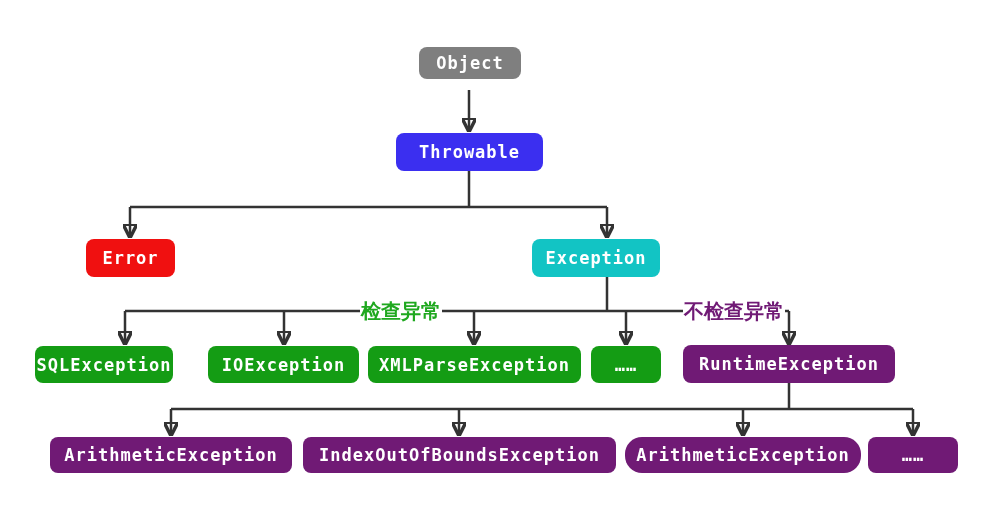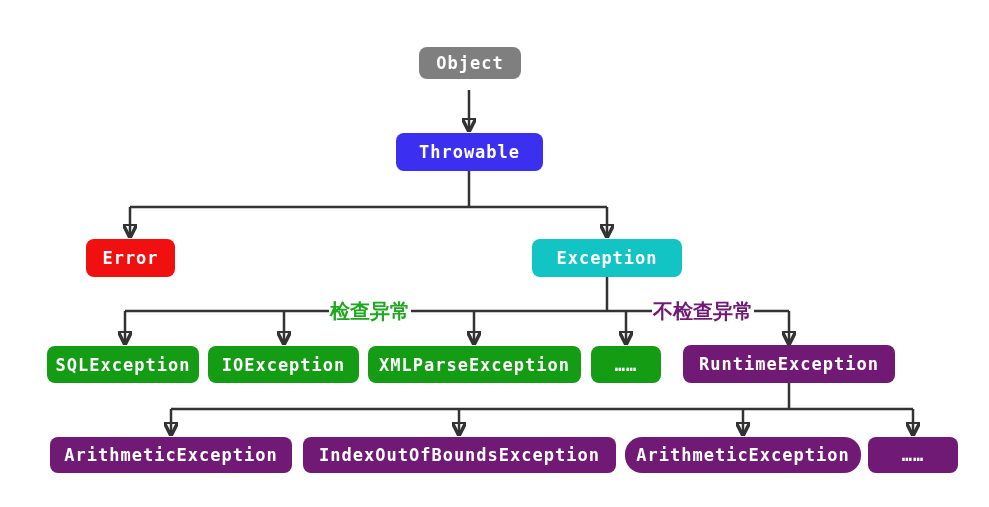--- a/index.html
+++ b/index.html
@@ -45,20 +45,21 @@
   .line-label {
     position: absolute;
     background: #ffffff;
     font-family: "DejaVu Sans", sans-serif;
     font-weight: bold;
     font-size: 20px;
     line-height: 26px;
     height: 26px;
     padding: 0 1px;
     white-space: nowrap;
+    margin-left: 31px;
   }
   .label-checked   { color: #1fa81f; }
   .label-unchecked { color: #701a75; }
 </style>
 </head>
 <body>
 
 <div class="canvas">
 
   <svg class="edges" viewBox="0 0 989 507" xmlns="http://www.w3.org/2000/svg">
@@ -86,26 +87,26 @@
     <path d="M459,409 L459,434" marker-end="url(#arrow)"></path>
     <path d="M743,409 L743,434" marker-end="url(#arrow)"></path>
     <path d="M913,409 L913,434" marker-end="url(#arrow)"></path>
   </svg>
 
   <div class="node gray" style="left:419px; top:47px; width:102px; height:32px;">Object</div>
 
   <div class="node blue" style="left:396px; top:133px; width:147px; height:38px;">Throwable</div>
 
   <div class="node red" style="left:86px; top:239px; width:89px; height:38px;">Error</div>
-  <div class="node cyan" style="left:532px; top:239px; width:150px; height:38px;">Exception</div>
+  <div class="node cyan" style="left:532px; top:239px; width:128px; height:38px;">Exception</div>
 
   <div class="line-label label-checked" style="left:329px; top:298px;">检查异常</div>
   <div class="line-label label-unchecked" style="left:652px; top:298px;">不检查异常</div>
 
-  <div class="node green" style="left:47px; top:346px; width:152px; height:37px;">SQLException</div>
+  <div class="node green" style="left:35px; top:346px; width:138px; height:37px;">SQLException</div>
   <div class="node green" style="left:208px; top:346px; width:151px; height:37px;">IOException</div>
   <div class="node green" style="left:368px; top:346px; width:213px; height:37px;">XMLParseException</div>
   <div class="node green" style="left:591px; top:346px; width:70px; height:37px;">……</div>
   <div class="node yellow" style="left:683px; top:345px; width:212px; height:38px;">RuntimeException</div>
 
   <div class="node yellow" style="left:50px; top:437px; width:242px; height:36px;">ArithmeticException</div>
   <div class="node yellow" style="left:303px; top:437px; width:313px; height:36px;">IndexOutOfBoundsException</div>
   <div class="node yellow" style="left:625px; top:437px; width:236px; height:36px;border-radius:17px;">ArithmeticException</div>
   <div class="node yellow" style="left:868px; top:437px; width:90px; height:36px;">……</div>
 

